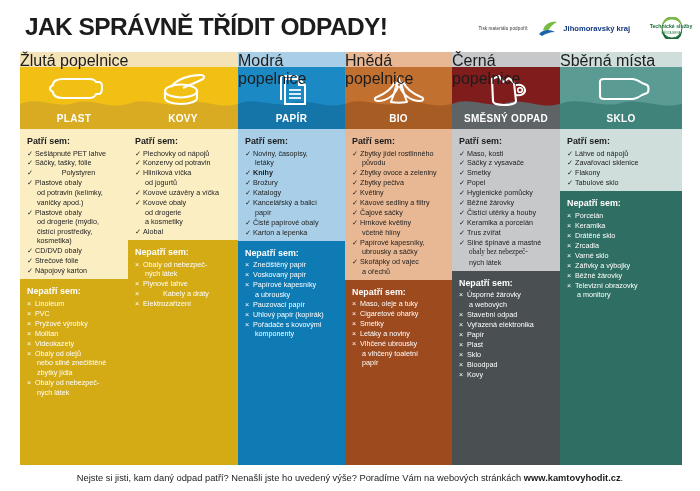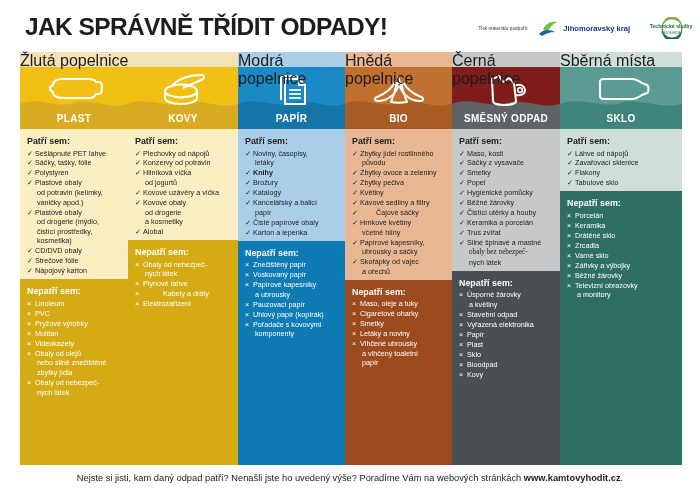--- a/index.html
+++ b/index.html
@@ -177,21 +177,21 @@
             </li>
             <li>
               <span class="mk" style="color: rgb(28, 28, 28);">✓</span>
               <span class="tx">
                 <span style="display: block;">Sáčky, tašky, fólie</span>
               </span>
             </li>
             <li>
               <span class="mk" style="color: rgb(28, 28, 28);">✓</span>
               <span class="tx">
-                <span style="display: block;">Polystyren</span>
+                <span style="display: block; text-align: center;">Polystyren</span>
               </span>
             </li>
             <li>
               <span class="mk" style="color: rgb(28, 28, 28);">✓</span>
               <span class="tx">
                 <span style="display: block;">Plastové obaly</span>
                 <span style="display: block; padding-left: 2px;">od potravin (kelímky,</span>
                 <span style="display: block; padding-left: 2px;">vaničky apod.)</span>
               </span>
             </li>
@@ -523,21 +523,21 @@
             </li>
             <li>
               <span class="mk" style="color: rgb(28, 28, 28);">✓</span>
               <span class="tx">
                 <span style="display: block;">Kávové sedliny a filtry</span>
               </span>
             </li>
             <li>
               <span class="mk" style="color: rgb(28, 28, 28);">✓</span>
               <span class="tx">
-                <span style="display: block; margin-left: 16px;">Čajové sáčky</span>
+                <span style="display: block;">Čajové sáčky</span>
               </span>
             </li>
             <li>
               <span class="mk" style="color: rgb(28, 28, 28);">✓</span>
               <span class="tx">
                 <span style="display: block;">Hrnkové květiny</span>
                 <span style="display: block; padding-left: 2px;">včetně hlíny</span>
               </span>
             </li>
             <li>
@@ -676,21 +676,21 @@
             </li>
           </ul>
         </div>
         <div class="listbox neg" style="background: rgb(74, 79, 82); color: rgb(255, 255, 255);">
           <div class="lhead">Nepatří sem:</div>
           <ul class="items">
             <li>
               <span class="mk" style="color: rgb(255, 255, 255);">×</span>
               <span class="tx">
                 <span style="display: block;">Úsporné žárovky</span>
-                <span style="display: block; padding-left: 2px;">a květiny</span>
+                <span style="display: block; padding-left: 2px;">a webových</span>
               </span>
             </li>
             <li>
               <span class="mk" style="color: rgb(255, 255, 255);">×</span>
               <span class="tx">
                 <span style="display: block;">Stavební odpad</span>
               </span>
             </li>
             <li>
               <span class="mk" style="color: rgb(255, 255, 255);">×</span>

